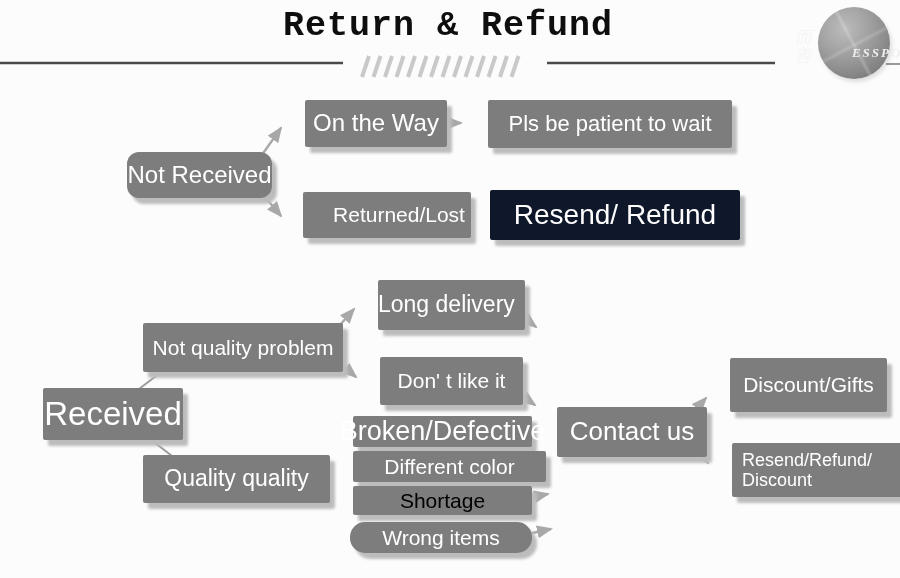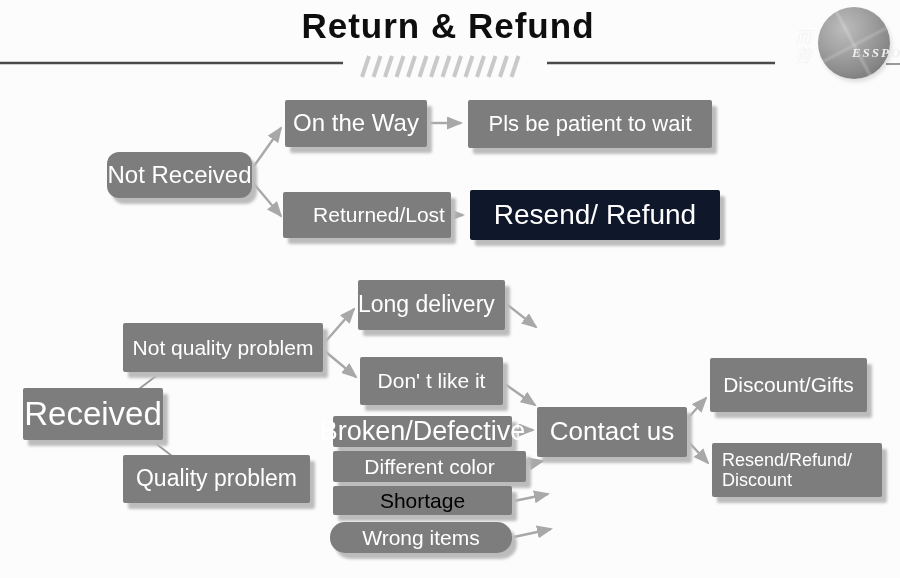--- a/index.html
+++ b/index.html
@@ -7,21 +7,21 @@
     position:relative;
     width:900px;height:578px;
     background:#fcfcfc;
     overflow:hidden;
     font-family:"Liberation Sans", sans-serif;
   }
   .title{
     position:absolute;
     left:448px;top:6px;
     transform:translateX(-50%);
-    font-family:Liberation Sans, sans-serif;
+    font-family:Liberation Mono, monospace;
     font-weight:700;
     font-size:35px;
     letter-spacing:1px;
     color:#0e0e0e;
     white-space:nowrap;
   }
   #edge-layer{
     position:absolute;left:0;top:0;width:900px;height:578px;
   }
   .logo{
@@ -57,20 +57,21 @@
   }
   .node{
     position:absolute;
     color:#ffffff;
     display:flex;align-items:center;justify-content:center;
     text-align:center;
     line-height:1.12;
     white-space:pre-line;
     border-radius:2px;
     box-shadow:5px 6px 3px #bcbcbc;
+    margin-left:20px;
   }
   .node.align-left{
     justify-content:flex-start;
     text-align:left;
   }
 </style>
 </head>
 <body>
 
 <div class="canvas">
@@ -126,21 +127,21 @@
   <div id="nodes">
       <div class="node" style="left: 107px; top: 152px; width: 145px; height: 46px; font-size: 24px; background: rgb(125, 125, 125); color: rgb(255, 255, 255); border-radius: 12px;">Not Received</div>
       <div class="node" style="left: 285px; top: 100px; width: 142px; height: 47px; font-size: 24px; background: rgb(125, 125, 125); color: rgb(255, 255, 255);">On the Way</div>
       <div class="node" style="left: 468px; top: 100px; width: 244px; height: 48px; font-size: 22px; background: rgb(125, 125, 125); color: rgb(255, 255, 255);">Pls be patient to wait</div>
       <div class="node" style="left: 283px; top: 192px; width: 144px; height: 46px; font-size: 21px; background: rgb(125, 125, 125); color: rgb(255, 255, 255); padding-left: 24px;">Returned/Lost</div>
       <div class="node" style="left: 470px; top: 190px; width: 250px; height: 50px; font-size: 28px; background: #0f172a; color: rgb(255, 255, 255);">Resend/ Refund</div>
       <div class="node" style="left: 23px; top: 388px; width: 140px; height: 52px; font-size: 33px; background: rgb(125, 125, 125); color: rgb(255, 255, 255);">Received</div>
       <div class="node" style="left: 123px; top: 323px; width: 200px; height: 49px; font-size: 21px; background: rgb(125, 125, 125); color: rgb(255, 255, 255);">Not quality problem</div>
       <div class="node align-left" style="left: 358px; top: 280px; width: 147px; height: 50px; font-size: 23px; background: rgb(125, 125, 125); color: rgb(255, 255, 255);">Long delivery</div>
       <div class="node" style="left: 360px; top: 357px; width: 143px; height: 48px; font-size: 21px; background: rgb(125, 125, 125); color: rgb(255, 255, 255);">Don' t like it</div>
-      <div class="node" style="left: 123px; top: 455px; width: 187px; height: 48px; font-size: 23px; background: rgb(125, 125, 125); color: rgb(255, 255, 255);">Quality problem</div>
+      <div class="node" style="left: 123px; top: 455px; width: 187px; height: 48px; font-size: 23px; background: rgb(125, 125, 125); color: rgb(255, 255, 255);">Quality quality</div>
       <div class="node" style="left: 333px; top: 416px; width: 179px; height: 31px; font-size: 27px; background: rgb(125, 125, 125); color: rgb(255, 255, 255);">Broken/Defective</div>
       <div class="node" style="left: 333px; top: 451px; width: 193px; height: 31px; font-size: 21px; background: rgb(125, 125, 125); color: rgb(255, 255, 255);">Different color</div>
       <div class="node" style="left: 333px; top: 486px; width: 179px; height: 29px; font-size: 21px; background: rgb(125, 125, 125); color: #000000;">Shortage</div>
       <div class="node" style="left: 330px; top: 522px; width: 182px; height: 31px; font-size: 21px; background: rgb(125, 125, 125); color: rgb(255, 255, 255); border-radius: 15px;">Wrong items</div>
       <div class="node" style="left: 537px; top: 407px; width: 150px; height: 50px; font-size: 26px; background: rgb(125, 125, 125); color: rgb(255, 255, 255);">Contact us</div>
       <div class="node" style="left: 710px; top: 358px; width: 157px; height: 54px; font-size: 21px; background: rgb(125, 125, 125); color: rgb(255, 255, 255);">Discount/Gifts</div>
       <div class="node align-left" style="left: 712px; top: 443px; width: 160px; height: 54px; font-size: 18px; background: rgb(125, 125, 125); color: rgb(255, 255, 255); padding-left: 10px;">Resend/Refund/
 Discount</div>
     </div>
 

